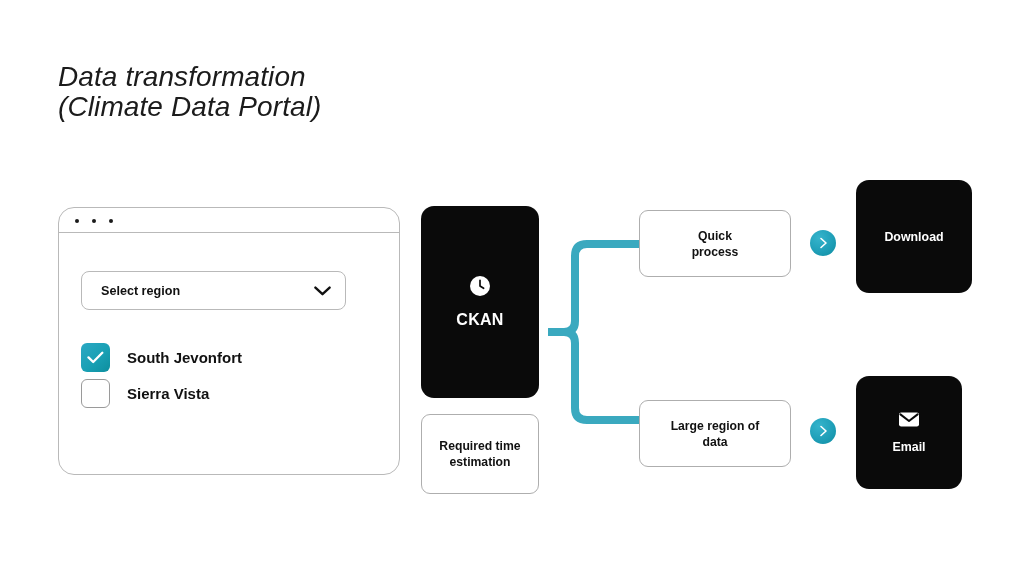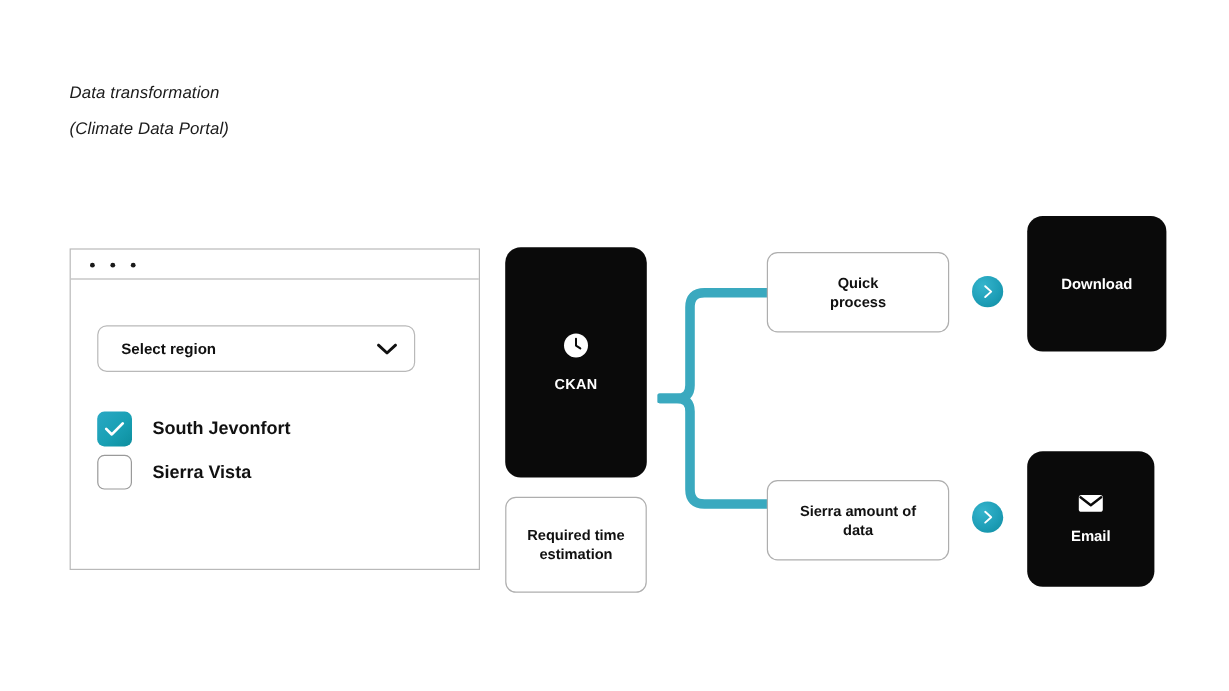--- a/index.html
+++ b/index.html
@@ -15,37 +15,37 @@
     color: #111111;
     position: relative;
   }
 
   
   #title-block {
     position: absolute;
     left: 58px;
     top: 62px;
     font-style: italic;
-    font-size: 14px;
+    font-size: 28px;
     line-height: 30px;
     color: #1b1b1b;
     letter-spacing: 0.1px;
     white-space: nowrap;
   }
   #title-block .tline { display: block; }
 
   
   #browser-window {
     position: absolute;
     left: 58px;
     top: 207px;
     width: 342px;
     height: 268px;
     border: 1px solid #b9b9b9;
-    border-radius: 0;
+    border-radius: 16px;
     background: #ffffff;
     box-sizing: border-box;
   }
   #browser-titlebar {
     position: relative;
     height: 25px;
     border-bottom: 1px solid #b9b9b9;
     box-sizing: border-box;
   }
   .win-dot {
@@ -141,21 +141,21 @@
     left: 421px;
     top: 206px;
     width: 118px;
     height: 192px;
   }
   .clock-icon {
     width: 22px; height: 22px; display: block;
     margin-bottom: 14px;
   }
   #ckan-card .card-label {
-    font-size: 12px;
+    font-size: 16px;
     font-weight: bold;
     letter-spacing: 0.3px;
   }
   #download-card {
     left: 856px;
     top: 180px;
     width: 116px;
     height: 113px;
   }
   #download-card .card-label {
@@ -308,21 +308,21 @@
 
 <div id="quick-box" class="outline-box">
   <span>
     <span>Quick</span><br>
     <span>process</span>
   </span>
 </div>
 
 <div id="large-box" class="outline-box">
   <span>
-    <span>Sierra amount of</span><br>
+    <span>Large region of</span><br>
     <span>data</span>
   </span>
 </div>
 
 <div id="arrow-top" class="arrow-circle">
   <svg class="chev-right" viewBox="0 0 9 12" xmlns="http://www.w3.org/2000/svg">
     <path d="M2 1.5 L7 6 L2 10.5" fill="none" stroke="#ffffff" stroke-width="1.6" stroke-linecap="round" stroke-linejoin="round"></path>
   </svg>
 </div>
 

